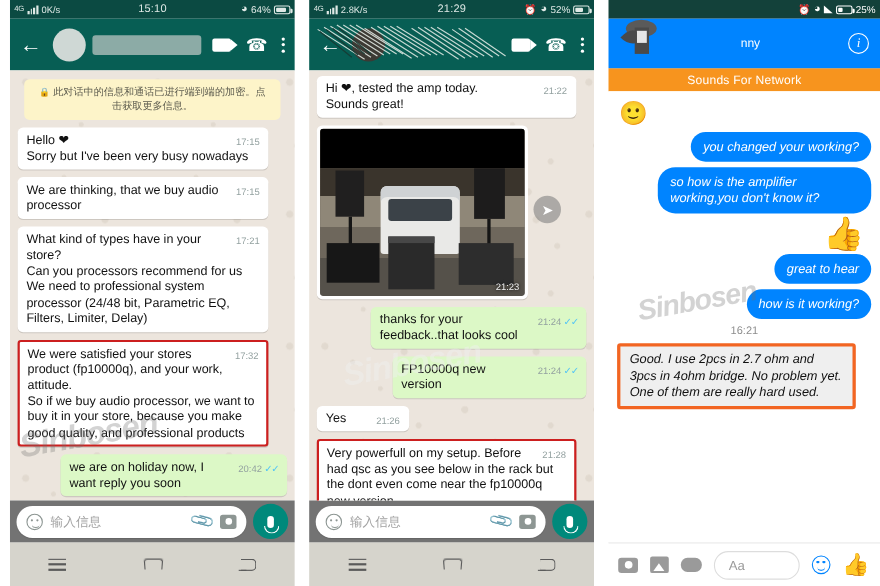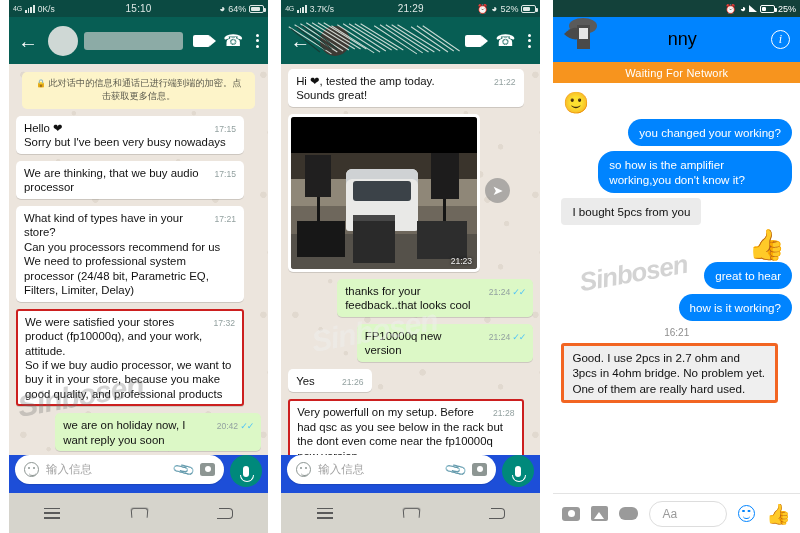--- a/index.html
+++ b/index.html
@@ -118,21 +118,21 @@
   .photo .sub-l{position:absolute;left:6px;bottom:12px;width:48px;height:36px;background:#171717;}
   .photo .rack{position:absolute;left:62px;bottom:6px;width:42px;height:48px;background:#2a2a2a;
                border-top:6px solid #474747;}
   .photo .sub-r{position:absolute;right:10px;bottom:10px;width:50px;height:38px;background:#2d2d2d;}
   .photo .tstamp{position:absolute;right:5px;bottom:3px;font-size:8.6px;color:#f0f0f0;text-shadow:0 0 3px #000;}
   .fwd { position:absolute; right:-30px; top:64px; width:25px; height:25px; border-radius:50%;
          background:rgba(120,120,120,.55); display:flex; align-items:center; justify-content:center;
          color:#fff; font-size:13px; }
 
   
-  .wa-input-wrap { flex: 0 0 38px; background:#1d4ed8; display:flex; 
+  .wa-input-wrap { flex: 0 0 38px; background:#737373; display:flex; align-items:center;
                    padding: 0 6px; gap: 6px; position:relative; }
   .wa-input { flex:1; height: 29px; background:#fff; border-radius: 16px; display:flex;
               align-items:center; padding: 0 9px; gap: 7px; box-shadow:0 1px 1px rgba(0,0,0,.12);}
   .emoji-ic { width:15px;height:15px;border:1.5px solid #8d9693;border-radius:50%; position:relative; flex:0 0 15px;}
   .emoji-ic:before{content:'';position:absolute;left:3px;top:4px;width:2px;height:2px;border-radius:50%;background:#8d9693;box-shadow:5px 0 0 #8d9693;}
   .emoji-ic:after{content:'';position:absolute;left:3.5px;top:8px;width:7px;height:3.5px;border-bottom:1.5px solid #8d9693;border-radius:0 0 6px 6px;}
   .ph { flex:1; color:#a2a2a2; font-size:11.5px; }
   .clip { color:#8d9693; font-size:15px; transform: rotate(-35deg); }
   .cam { width:15px;height:13px;background:#8d9693;border-radius:2.5px;position:relative;flex:0 0 15px;}
   .cam:after{content:'';position:absolute;left:4.5px;top:3px;width:6px;height:6px;border-radius:50%;background:#fff;}
@@ -147,29 +147,29 @@
   .nv-menu i { height:1.6px; background:#5a5a5a; display:block; }
   .nv-home { width:17px;height:10px;border:1.8px solid #5a5a5a;border-bottom:none;border-radius:3px 3px 0 0;
              transform: perspective(14px) rotateX(-8deg); }
   .nv-back { width:14px;height:11px;border:1.8px solid #5a5a5a;border-left:none;border-radius:0 4px 4px 0;
              position:relative; }
   .nv-back:after{content:'';position:absolute;left:-1.8px;bottom:-1.8px;width:7px;height:1.8px;background:#5a5a5a;}
 
   
   .fb-head { flex:0 0 45px; background:#0084ff; display:flex; align-items:center; padding: 0 10px; position:relative; }
   .fb-mask { position:absolute; left:8px; top:-3px; width:46px; height:46px; }
-  .fb-name { flex:1; text-align:center; color:#000000; font-size:18px; padding-left: 30px; }
+  .fb-name { flex:1; text-align:center; color:#ffffff; font-size:11px; padding-left: 30px; }
   .fb-info { width:19px;height:19px;border:1.7px solid #fff;border-radius:50%;color:#fff;font-size:12px;
              display:flex;align-items:center;justify-content:center;font-family:"Liberation Serif",serif;font-style:italic;}
   .fb-wait { flex:0 0 21px; background:#f7941e; color:#fff; font-size:11px; display:flex;
              align-items:center; justify-content:center; letter-spacing:.2px; }
   .fb-body { flex:1 1 auto; background:#fff; padding: 6px 8px 0 8px; overflow:hidden; position:relative; }
   .fb-row { display:flex; margin-bottom: 5px; }
   .fb-row.right { justify-content:flex-end; }
-  .fb-b { max-width: 78%; border-radius: 16px; padding: 6px 11px; font-size: 11.6px; line-height:1.3; }
+  .fb-b { max-width: 78%; border-radius: 16px; padding: 6px 11px; font-size: 11.6px; line-height:1.3;font-style:italic; }
   .fb-b.me { background:#0084ff; color:#fff; }
   .fb-b.them { background:#ebebeb; color:#111; border-radius: 4px; }
   .fb-b.them.hl { border: 3px solid #f26522; padding: 4px 8px; border-radius:3px; background:#efefef;}
   .fb-emoji { font-size: 21px; margin: 2px 0 4px 2px; }
   .fb-thumb { font-size: 30px; color: #0084ff; text-align: right; line-height:1; margin: 2px 6px 2px 0;}
   .fb-time { text-align:center; color:#8d8d8d; font-size:10px; margin: 6px 0 5px 0; }
   .fb-bar { flex:0 0 40px; background:#fff; border-top:1px solid #e3e3e3; display:flex; align-items:center;
             padding: 0 9px; gap: 11px; }
   .fb-cam { width:18px;height:14px;background:#9a9a9a;border-radius:3px;position:relative;flex:0 0 18px;}
   .fb-cam:after{content:'';position:absolute;left:5.5px;top:3px;width:7px;height:7px;border-radius:50%;background:#fff;}
@@ -301,21 +301,21 @@
 
     <div class="statusbar sb-wa">
       <div class="sb-left">
         <span class="net-4g">4G</span>
         <span class="bars">
             <i></i>
             <i></i>
             <i></i>
             <i></i>
           </span>
-        <span class="kbs">3.7K/s</span>
+        <span class="kbs">2.8K/s</span>
       </div>
       <div class="sb-center">21:29</div>
       <div class="sb-right">
         <span style="font-size:9px">⏰</span>
         <span style="font-size:10px">◕</span>
         <span>52%</span>
         <span class="batt">
             <span style="width:7px"></span>
           </span>
       </div>
@@ -438,38 +438,35 @@
       <svg class="fb-mask" viewBox="0 0 46 46">
         <ellipse cx="22" cy="12" rx="14" ry="8" fill="#5a5a5a"></ellipse>
         <rect x="16" y="11" width="13" height="24" fill="#4a4a4a"></rect>
         <rect x="18" y="14" width="9" height="11" fill="#e6e6e6"></rect>
         <path d="M3 20 q9 -9 15 -5 l0 10 q-8 2 -15 -5 z" fill="#4a4a4a"></path>
       </svg>
       <span class="fb-name">nny</span>
       <span class="fb-info">i</span>
     </div>
 
-    <div class="fb-wait">Waiting For Network</div>
+    <div class="fb-wait">Sounds For Network</div>
 
     <div class="fb-body">
 
       <div class="fb-emoji">🙂</div>
 
       <div class="fb-row right">
         <div class="fb-b me">you changed your working?</div>
       </div>
 
       <div class="fb-row right">
         <div class="fb-b me" style="max-width:84%">so how is the amplifier working,you don't know it?</div>
       </div>
 
 
-      <div class="fb-row" style="margin-top:3px">
-        <div class="fb-b them">I bought 5pcs from you</div>
-      </div>
 
       <div class="fb-thumb">👍</div>
 
       <div class="fb-row right">
         <div class="fb-b me">great to hear</div>
       </div>
 
       <div class="fb-row right">
         <div class="fb-b me">how is it working?</div>
       </div>

